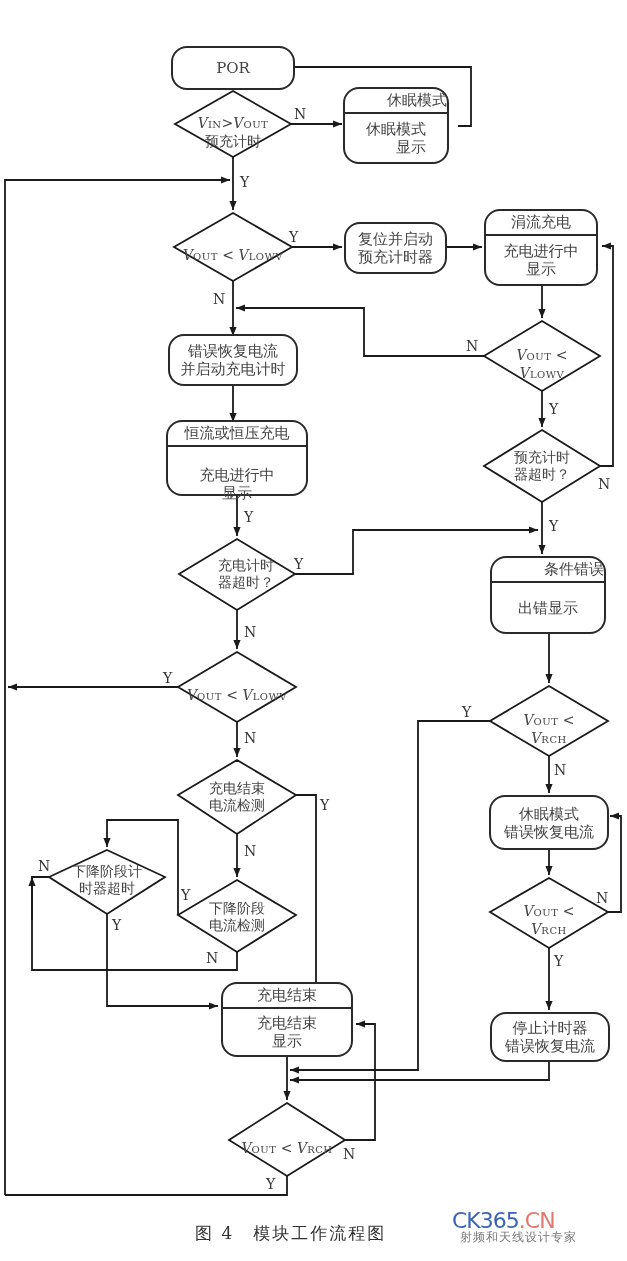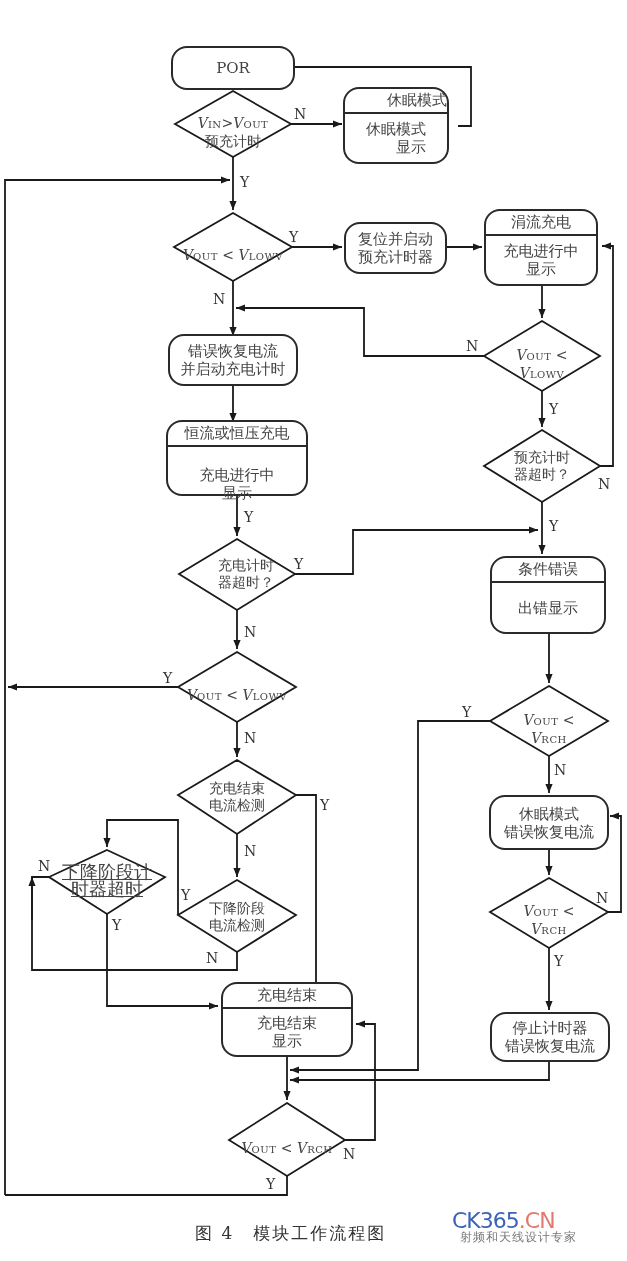--- a/index.html
+++ b/index.html
@@ -105,21 +105,21 @@
 </div>
 <div class="node" style="left:168px;top:334px;width:130px;height:52px;">
   <div class="single">错误恢复电流
 并启动充电计时</div>
 </div>
 <div class="node split" style="left:166px;top:420px;width:142px;height:76px;gap:17px;">
   <div class="hd">恒流或恒压充电</div>
   <div class="bd">充电进行中
 显示</div>
 </div>
-<div class="node split" style="left:490px;top:556px;width:116px;height:78px;">
+<div class="node split" style="left:490px;top:556px;width:116px;height:78px;text-align:right;">
   <div class="hd">条件错误</div>
   <div class="bd">出错显示</div>
 </div>
 <div class="node" style="left:489px;top:795px;width:120px;height:55px;">
   <div class="single">休眠模式
 错误恢复电流</div>
 </div>
 <div class="node" style="left:490px;top:1012px;width:120px;height:50px;">
   <div class="single">停止计时器
 错误恢复电流</div>
@@ -144,21 +144,21 @@
 <div class="dlabel" style="left:246px;top:574px;">充电计时
 器超时？</div>
 <div class="dlabel" style="left:237px;top:687px;">
   <i>V</i><sub>OUT</sub> <span>&lt;</span> <i>V</i><sub>LOWV</sub>
 </div>
 <div class="dlabel" style="left:549px;top:721px;">
   <i>V</i><sub>OUT</sub> <span>&lt;</span> <i>V</i><sub>RCH</sub>
 </div>
 <div class="dlabel" style="left:237px;top:797px;">充电结束
 电流检测</div>
-<div class="dlabel" style="left:107px;top:880px;font-size:18px;text-decoration:underline;">下降阶段计
+<div class="dlabel" style="left:107px;top:880px;font-size:14px;">下降阶段计
 时器超时</div>
 <div class="dlabel" style="left:237px;top:917px;">下降阶段
 电流检测</div>
 <div class="dlabel" style="left:549px;top:912px;">
   <i>V</i><sub>OUT</sub> <span>&lt;</span> <i>V</i><sub>RCH</sub>
 </div>
 <div class="dlabel" style="left:287px;top:1140px;">
   <i>V</i><sub>OUT</sub> <span>&lt;</span> <i>V</i><sub>RCH</sub>
 </div>
 

